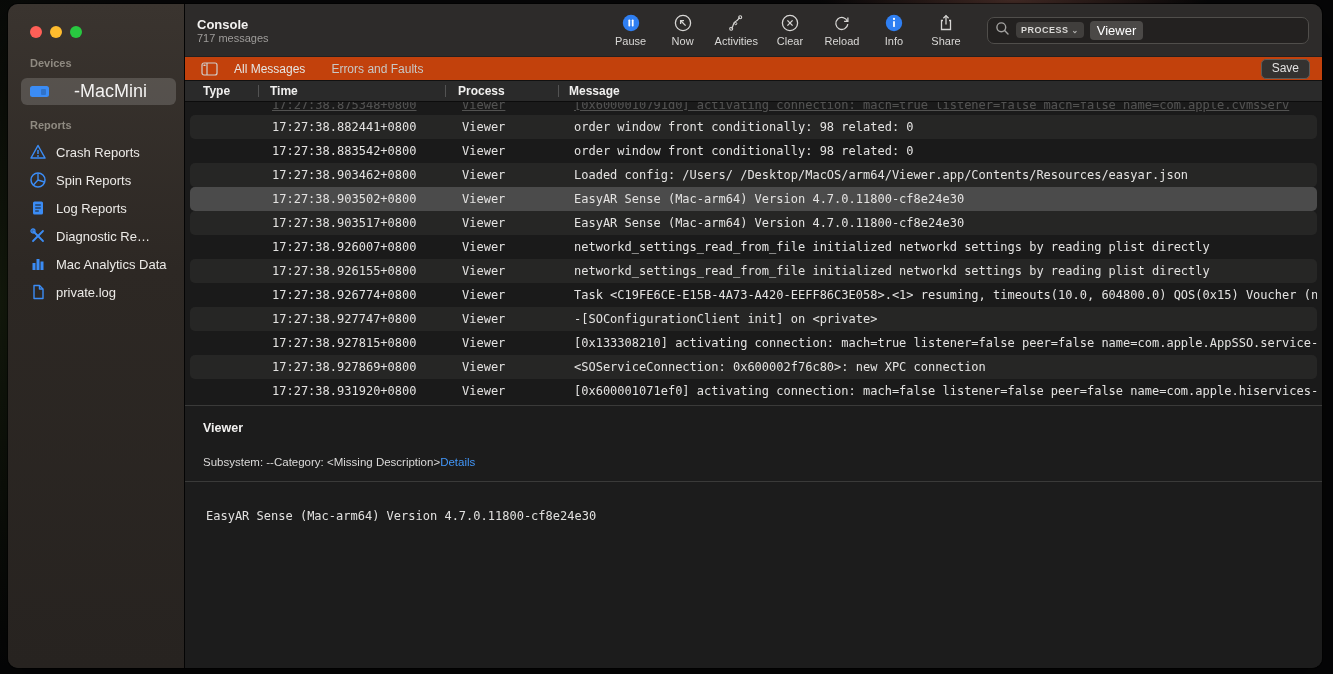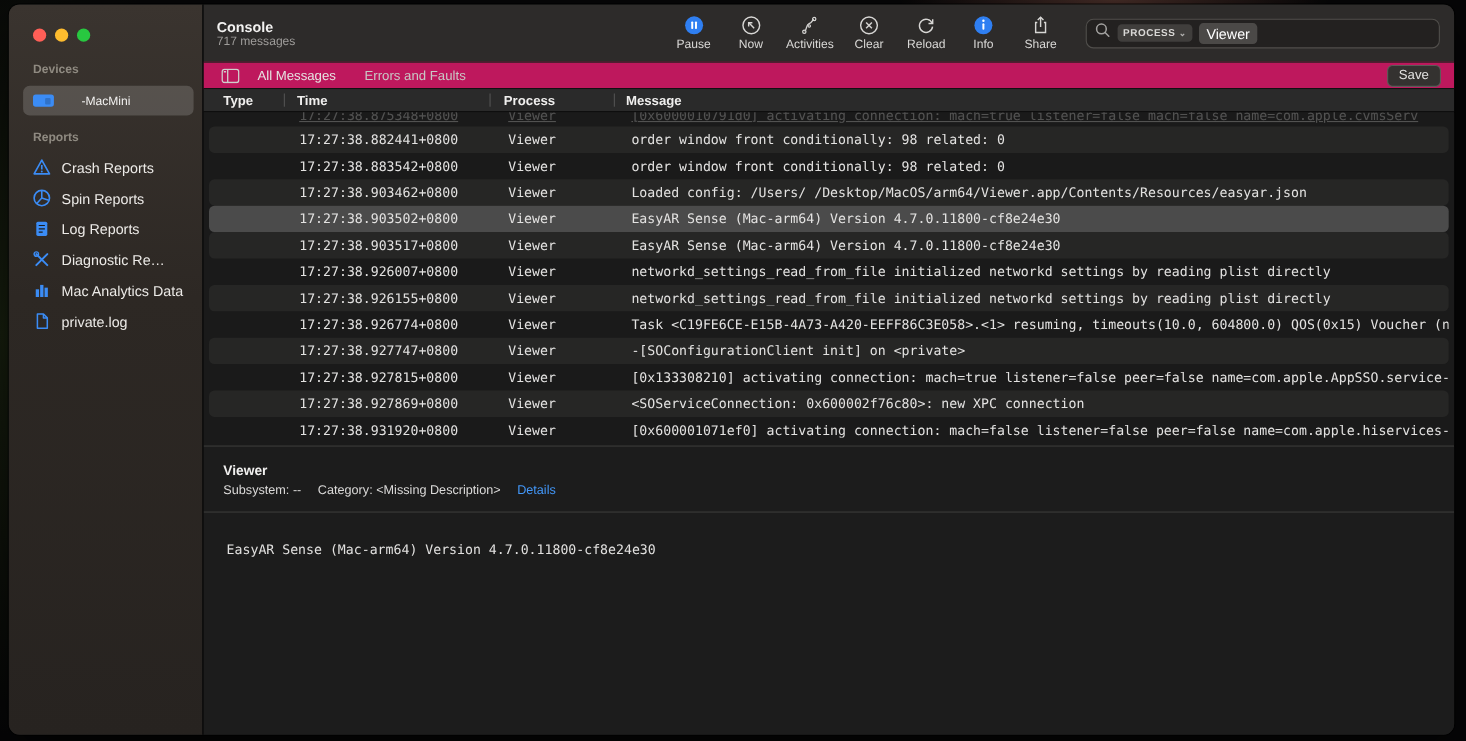--- a/index.html
+++ b/index.html
@@ -27,21 +27,21 @@
   .traffic { position:absolute; top:22px; left:22px; display:flex; gap:8px; }
   .light { width:12px; height:12px; border-radius:50%; }
   .sb-label { position:absolute; left:22px; font-weight:bold; font-size:11px; color:#8f8a81; }
   .device-item {
     position:absolute; left:13px; top:74px; width:155px; height:27px;
     background:rgba(255,255,255,0.16); border-radius:6px;
     display:flex; align-items:center; padding-left:9px;
   }
   .device-icon { width:19px; height:11px; background:#3b8cf5; border-radius:2.5px; position:relative; flex:none; }
   .device-icon::after { content:""; position:absolute; right:3px; top:2.5px; width:5px; height:6px; background:rgba(0,0,0,.18); border-radius:1px; }
-  .device-label { margin-left:25px; font-size:11px; color:#f3f2f1; }
+  .device-label { margin-left:25px; font-size:18px; color:#f3f2f1; }
   .report-list { position:absolute; top:134px; left:0; right:0; }
   .report-item { height:28px; display:flex; align-items:center; padding-left:21px; }
   .report-item .ricon { width:18px; height:18px; flex:none; display:flex; align-items:center; justify-content:center; }
   .report-item .rlabel { margin-left:9px; font-size:13px; color:#eceae7; white-space:nowrap; overflow:hidden; text-overflow:ellipsis; max-width:118px; }
   
   .main { flex:1; min-width:0; display:flex; flex-direction:column; }
   .toolbar { height:52px; flex:none; background:#2d2b2a; display:flex; align-items:center; padding:0 13px 0 12px; }
   .title-block { margin-right:auto; padding-top:2px; }
   .win-title { font-size:13px; font-weight:bold; color:#f2f1f0; line-height:15px; }
   .win-subtitle { font-size:11px; color:#9e9c9a; line-height:13px; }
@@ -56,21 +56,21 @@
   }
   .search-token {
     background:#403e3c; border-radius:4px; padding:3px 5px;
     font-size:9px; font-weight:bold; letter-spacing:.5px; color:#d9d8d6;
     display:flex; align-items:center; gap:3px; flex:none;
   }
   .search-token .chev { font-size:8px; color:#b5b4b2; }
   .search-value { background:#4b4947; border-radius:4px; padding:2px 7px; font-size:13px; color:#ffffff; flex:none; }
   
   .filterbar {
-    height:25px; flex:none; background:#be185d; border-top:1px solid #232120;
+    height:25px; flex:none; background:#c2410c; border-top:1px solid #232120;
     display:flex; align-items:center; padding:0 12px 0 16px; border-bottom:1px solid #111;text-align:center;
   }
   .filter-tab { font-size:12px; color:#e6e5e3; margin-right:26px; }
   .filter-tab.dim { color:#c9c8c6; }
   .toggle-wrap { margin-right:16px; display:flex; align-items:center; }
   .save-btn {
     margin-left:auto; font-size:12px; color:#e2e1e0;
     border:1px solid #5d5b58; background:#343230; border-radius:5px;
     padding:1px 10px 2px; line-height:15px;
   }
@@ -98,21 +98,21 @@
   .cell, .clipped-row .cell {
     font-family:"DejaVu Sans Mono", monospace; font-size:12px; color:#e3e2e1;
     white-space:nowrap; overflow:hidden;
   }
   .c-time { padding-left:9px; }
   .c-process { padding-left:12px; }
   .c-message { padding-left:11px; }
   
   .detail { flex:1; background:#1c1c1c; border-top:1px solid #3a3a39; padding:15px 16px 0 18px; min-height:0; }
   .detail-title { font-size:12.5px; font-weight:bold; color:#f1f0ef; }
-  .detail-meta { margin-top:5px; font-size:11.5px; color:#dbdad9; display:flex; gap:15px; align-items:flex-start; }
+  .detail-meta { margin-top:21px; font-size:11.5px; color:#dbdad9; display:flex; align-items:flex-start; }
   .details-link { color:#4296f7; }
   .detail-divider { height:1px; background:#3a3a39; margin:13px -16px 0 -18px; }
   .detail-message { margin-top:27px; font-family:"DejaVu Sans Mono", monospace; font-size:12px; color:#e1e0df; padding-left:3px; }
 </style>
 </head>
 <body>
 
 <div class="window">
 
   <div class="sidebar">

